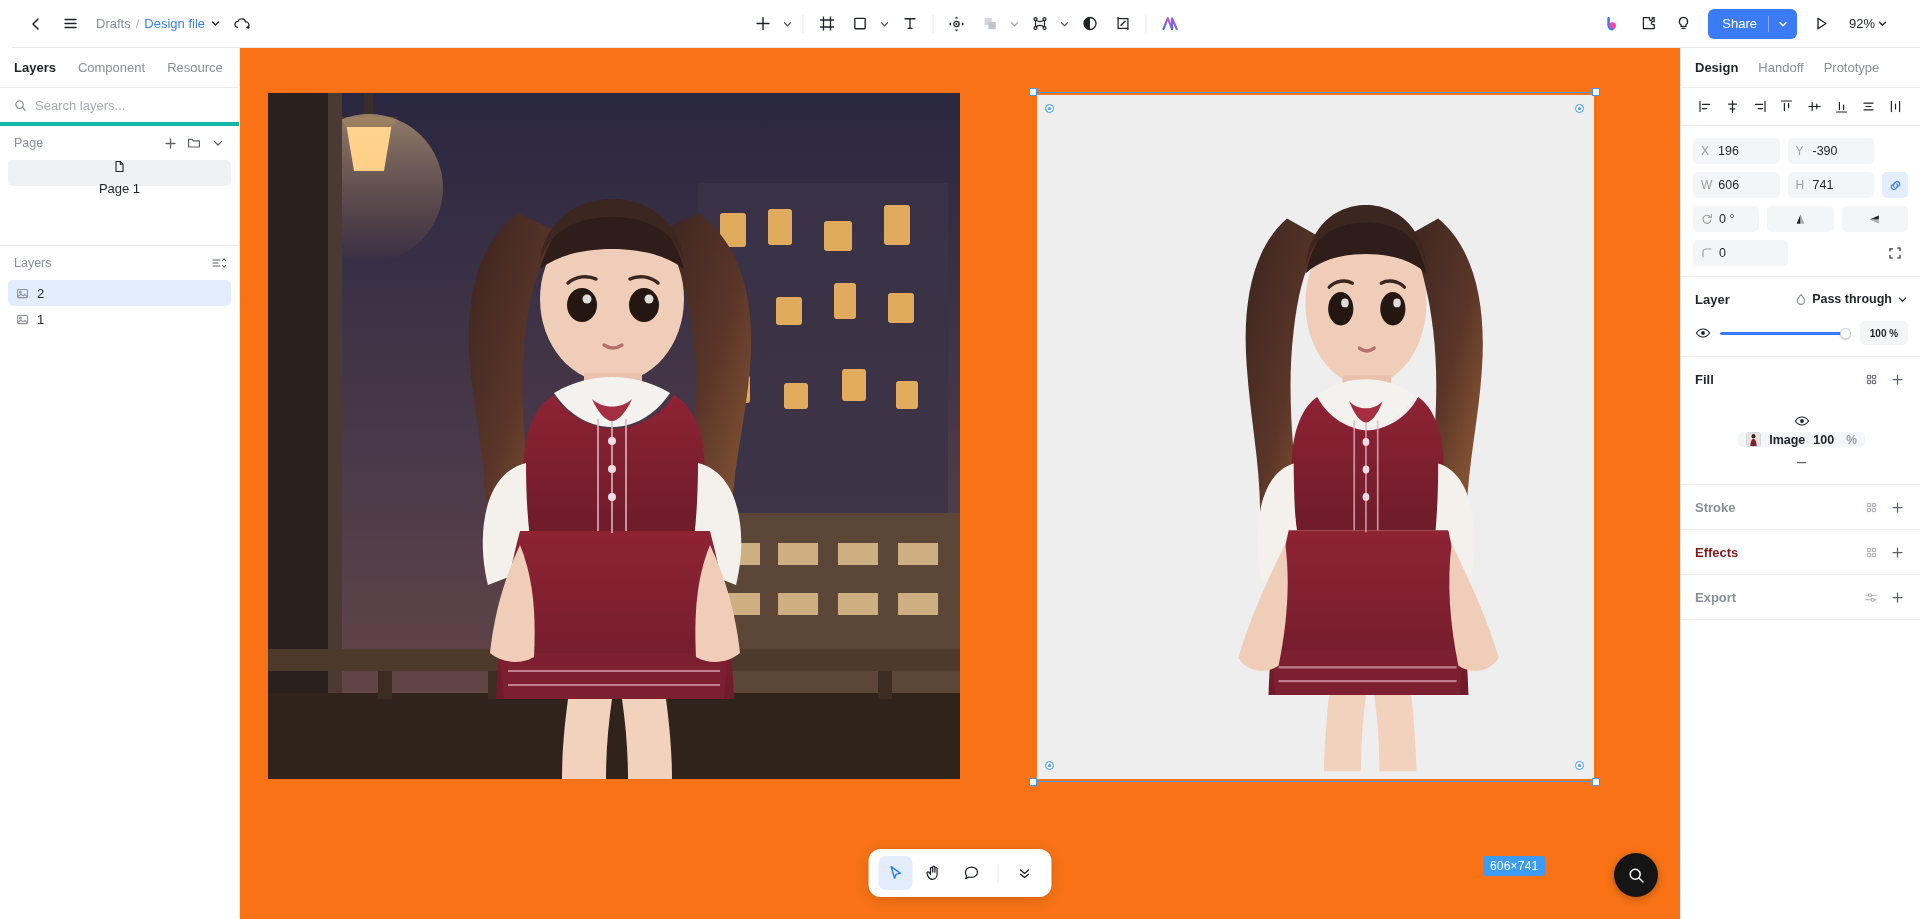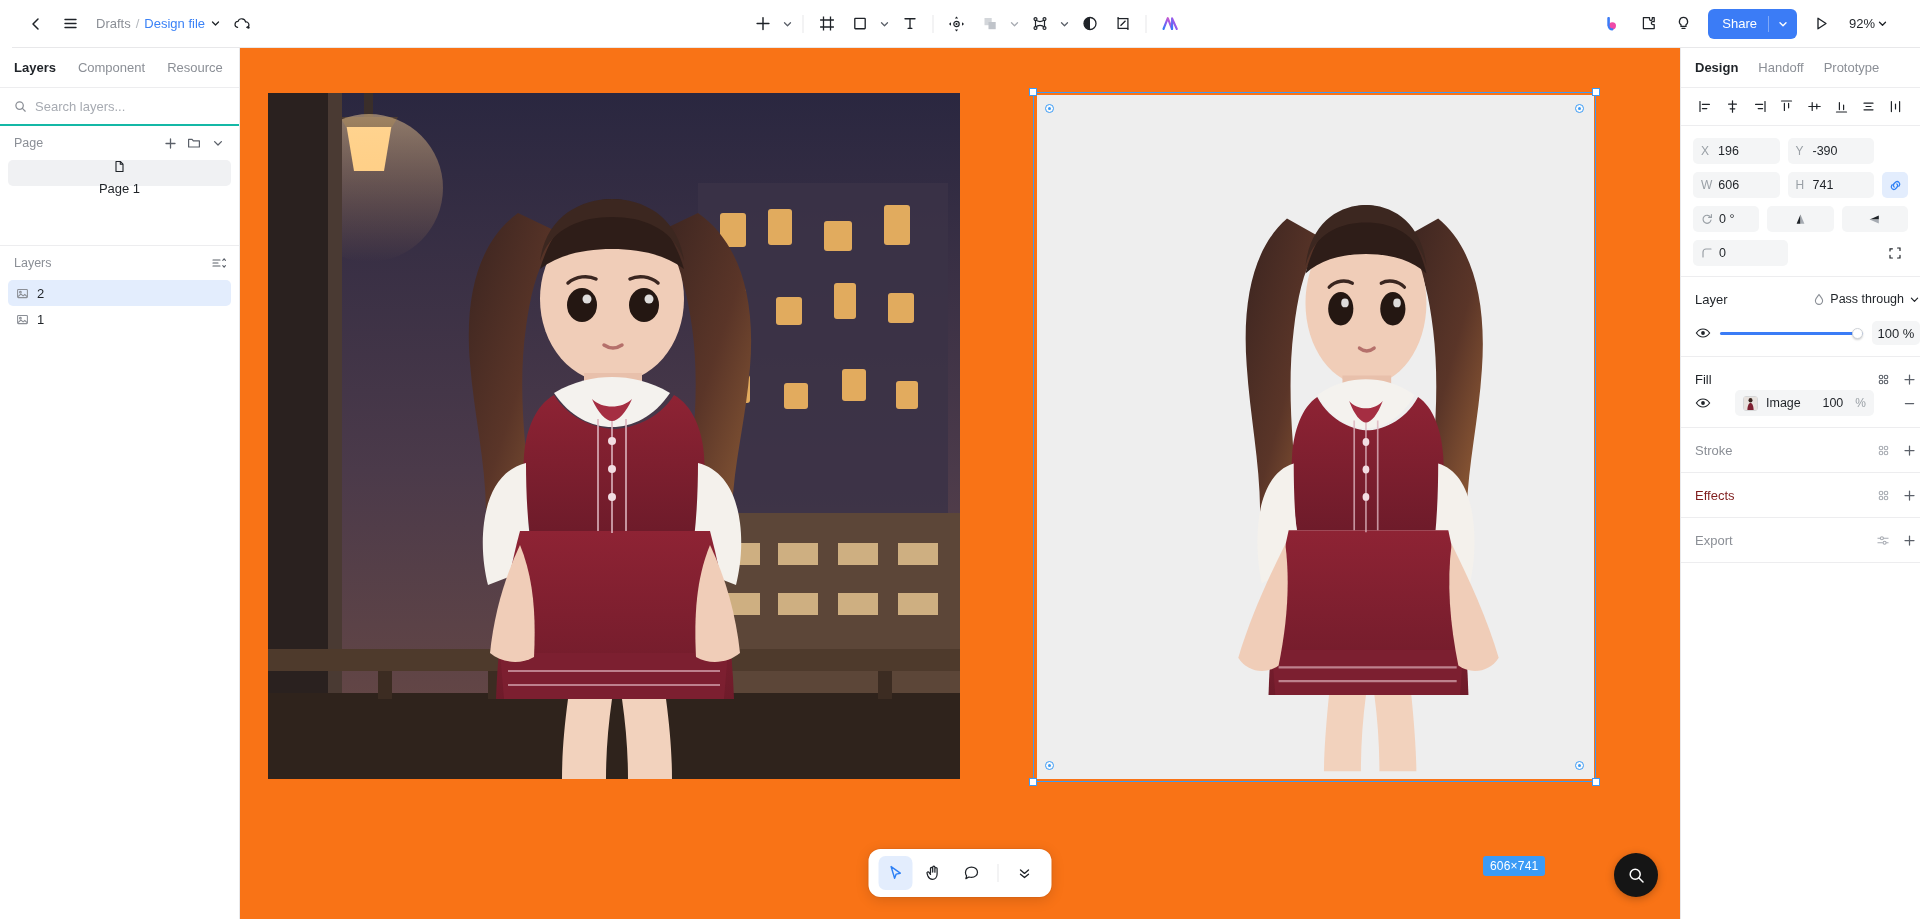--- a/index.html
+++ b/index.html
@@ -60,21 +60,21 @@
 
   
   .left {
     width: 240px; min-width: 240px; background: #fff;
     border-right: 1px solid #e8e8ea; display: flex; flex-direction: column;
     position: relative; z-index: 20;
   }
   .ltabs { display: flex; align-items: center; height: 40px; padding: 0 14px; gap: 22px; border-bottom: 1px solid #ededef;}
   .ltab { font-size: 13px; color: #8b8f96; cursor: pointer; line-height: 38px; }
   .ltab.active { color: #1f2328; font-weight: 600; }
-  .lsearch { height: 38px; display: flex; align-items: center; gap: 8px; padding: 0 14px; border-bottom: 2px solid #14b8a6; }
+  .lsearch { height: 38px; display: flex; align-items: center; gap: 8px; padding: 0 14px; border-bottom: 4px solid #14b8a6; }
   .lsearch input {
     border: none; outline: none; font-size: 13px; color:#1f2328;
     background: transparent; width: 100%; font-family: inherit;
   }
   .lsearch input::placeholder { color: #a7abb2; }
   .sect-head {
     height: 34px; display: flex; align-items: center; padding: 0 10px 0 14px;
     font-size: 12.5px; color: #8b8f96;
   }
   .sect-head .sp { margin-left: auto; display: flex; align-items: center; gap: 2px; }
@@ -148,36 +148,36 @@
   .prow:last-child { margin-bottom: 0; }
   .fld {
     flex: 1; height: 26px; background: #f4f5f6; border-radius: 5px;
     display: flex; align-items: center; gap: 6px; padding: 0 8px; cursor: text;
   }
   .fld .k { color: #9aa0a6; font-size: 12px; min-width: 11px; }
   .fld .v { color: #1f2328; font-size: 12.5px; }
   .sq { width: 26px; height: 26px; border-radius: 5px; display:flex; align-items:center; justify-content:center; cursor:pointer; }
   .sq.on { background: #e3edfd; }
   .sect {
-    padding: 11px 0 11px 14px; border-bottom: 1px solid #ededef;
+    padding: 11px 12px 11px 14px; border-bottom: 1px solid #ededef; font-weight: bold;
   }
   .sect-title { display: flex; align-items: center; height: 22px; }
   .sect-title .t { font-size: 13px; color: #1f2328; }
   .sect-title .acts { margin-left: auto; display: flex; align-items: center; gap: 4px; }
   .blend { margin-left: auto; display: flex; align-items: center; gap: 5px; color:#1f2328; cursor: pointer; font-size: 12.5px; }
   .oprow { display: flex; align-items: center; gap: 9px; margin-top: 11px; }
   .slider { flex: 1; position: relative; height: 14px; display: flex; align-items: center; }
   .slider .track { width: 100%; height: 2.5px; background: #dfe1e4; border-radius: 2px; }
   .slider .fillbar { position: absolute; left:0; top: 6px; height: 2.5px; background: #3b7cf6; border-radius: 2px; }
   .slider .knob {
     position: absolute; width: 11px; height: 11px; border-radius: 50%;
     background: #fff; border: 1px solid #cfd3d8; box-shadow: 0 1px 2px rgba(0,0,0,.18);
   }
-  .opval { min-width: 48px; height: 24px; border-radius: 5px; display: flex; align-items: center; justify-content: center; background: #f4f5f6; font-size: 13px; cursor: text;}
-  .fillrow { display: flex; align-items: center; gap: 24px; margin-top: 0; }
+  .opval { min-width: 48px; height: 24px; border-radius: 5px; display: flex; align-items: center; justify-content: center; background: #f4f5f6; font-size: 10px; cursor: text;}
+  .fillrow { display: flex; align-items: center; gap: 4px; margin-top: 24px; flex-direction: column; }
   .fillchip {
     flex: 1; height: 26px; background: #f4f5f6; border-radius: 5px;
     display: flex; align-items: center; gap: 8px; padding: 0 8px; cursor: pointer;
   }
   .swatch { width: 15px; height: 15px; border-radius: 3px; background-size: cover; background-position: center 18%; border: 1px solid rgba(0,0,0,.12); }
   .fillchip .nm { font-size: 12.5px; color: #1f2328; }
   .fillchip .pct { margin-left: auto; color:#1f2328; font-size:12.5px; }
   .fillchip .pcts { color:#9aa0a6; font-size:12px; margin-left: 4px;}
   svg { display: block; }
 </style>

